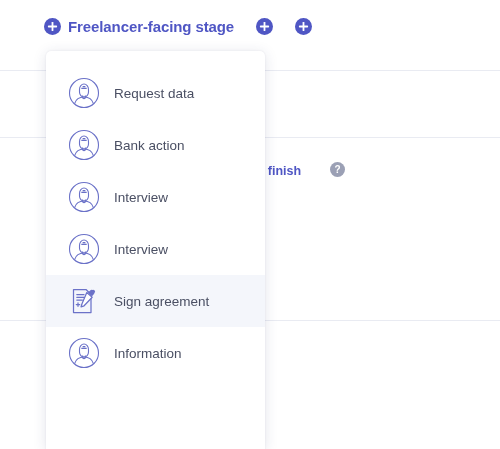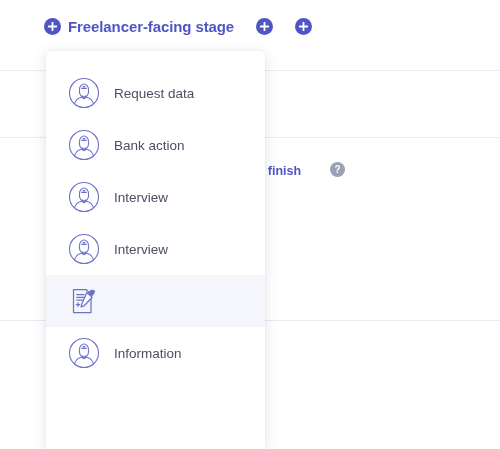--- a/index.html
+++ b/index.html
@@ -256,20 +256,21 @@
       <span class="item-icon">
         <svg viewBox="0 0 32 32" width="32" height="32" xmlns="http://www.w3.org/2000/svg" fill="none" stroke="#6b72c8" stroke-width="1.25" stroke-linejoin="round">
           <path d="M5.5 4.5h12.5l5 5v18h-17.5z" stroke-linecap="round"></path>
           <path d="M8.8 9.5h7.2M8.8 12.3h7.2M8.8 15.1h5.6" stroke-linecap="round"></path>
           <path d="M8.3 19.6h3.4M10 17.9v3.4" stroke-linecap="round"></path>
           <path d="M18.8 7.6l5.4 4.6-8.1 8.6-3.1 1.1 1-3.2z" fill="#ffffff"></path>
           <path d="M22.4 6.1a2 2 0 0 1 2.9 2.8l-1.3 1.4-2.9-2.8z" fill="#6b72c8"></path>
           <circle cx="25.4" cy="6.2" r="1.5" fill="#6b72c8" stroke="none"></circle>
         </svg>
       </span>
+      <span class="item-label">Sign agreement</span>
     </div>
 
     <div class="menu-item">
       <span class="item-icon">
         <svg viewBox="0 0 32 32" width="32" height="32" xmlns="http://www.w3.org/2000/svg" fill="none" stroke="#6b72c8" stroke-width="1.1">
           <circle cx="16" cy="16" r="14.5"></circle>
           <path d="M11.5 12.5a4.5 5.5 0 0 1 9 0v2.5a4.5 5 0 0 1-9 0z"></path>
           <path d="M13.3 11.4h5.4M14.6 9.6h2.8"></path>
           <path d="M14.6 18.6v1.6a1.4 1.4 0 0 0 2.8 0v-1.6"></path>
           <path d="M6.6 26.6c1.2-4 4.9-6.6 9.4-6.6s8.2 2.6 9.4 6.6"></path>

